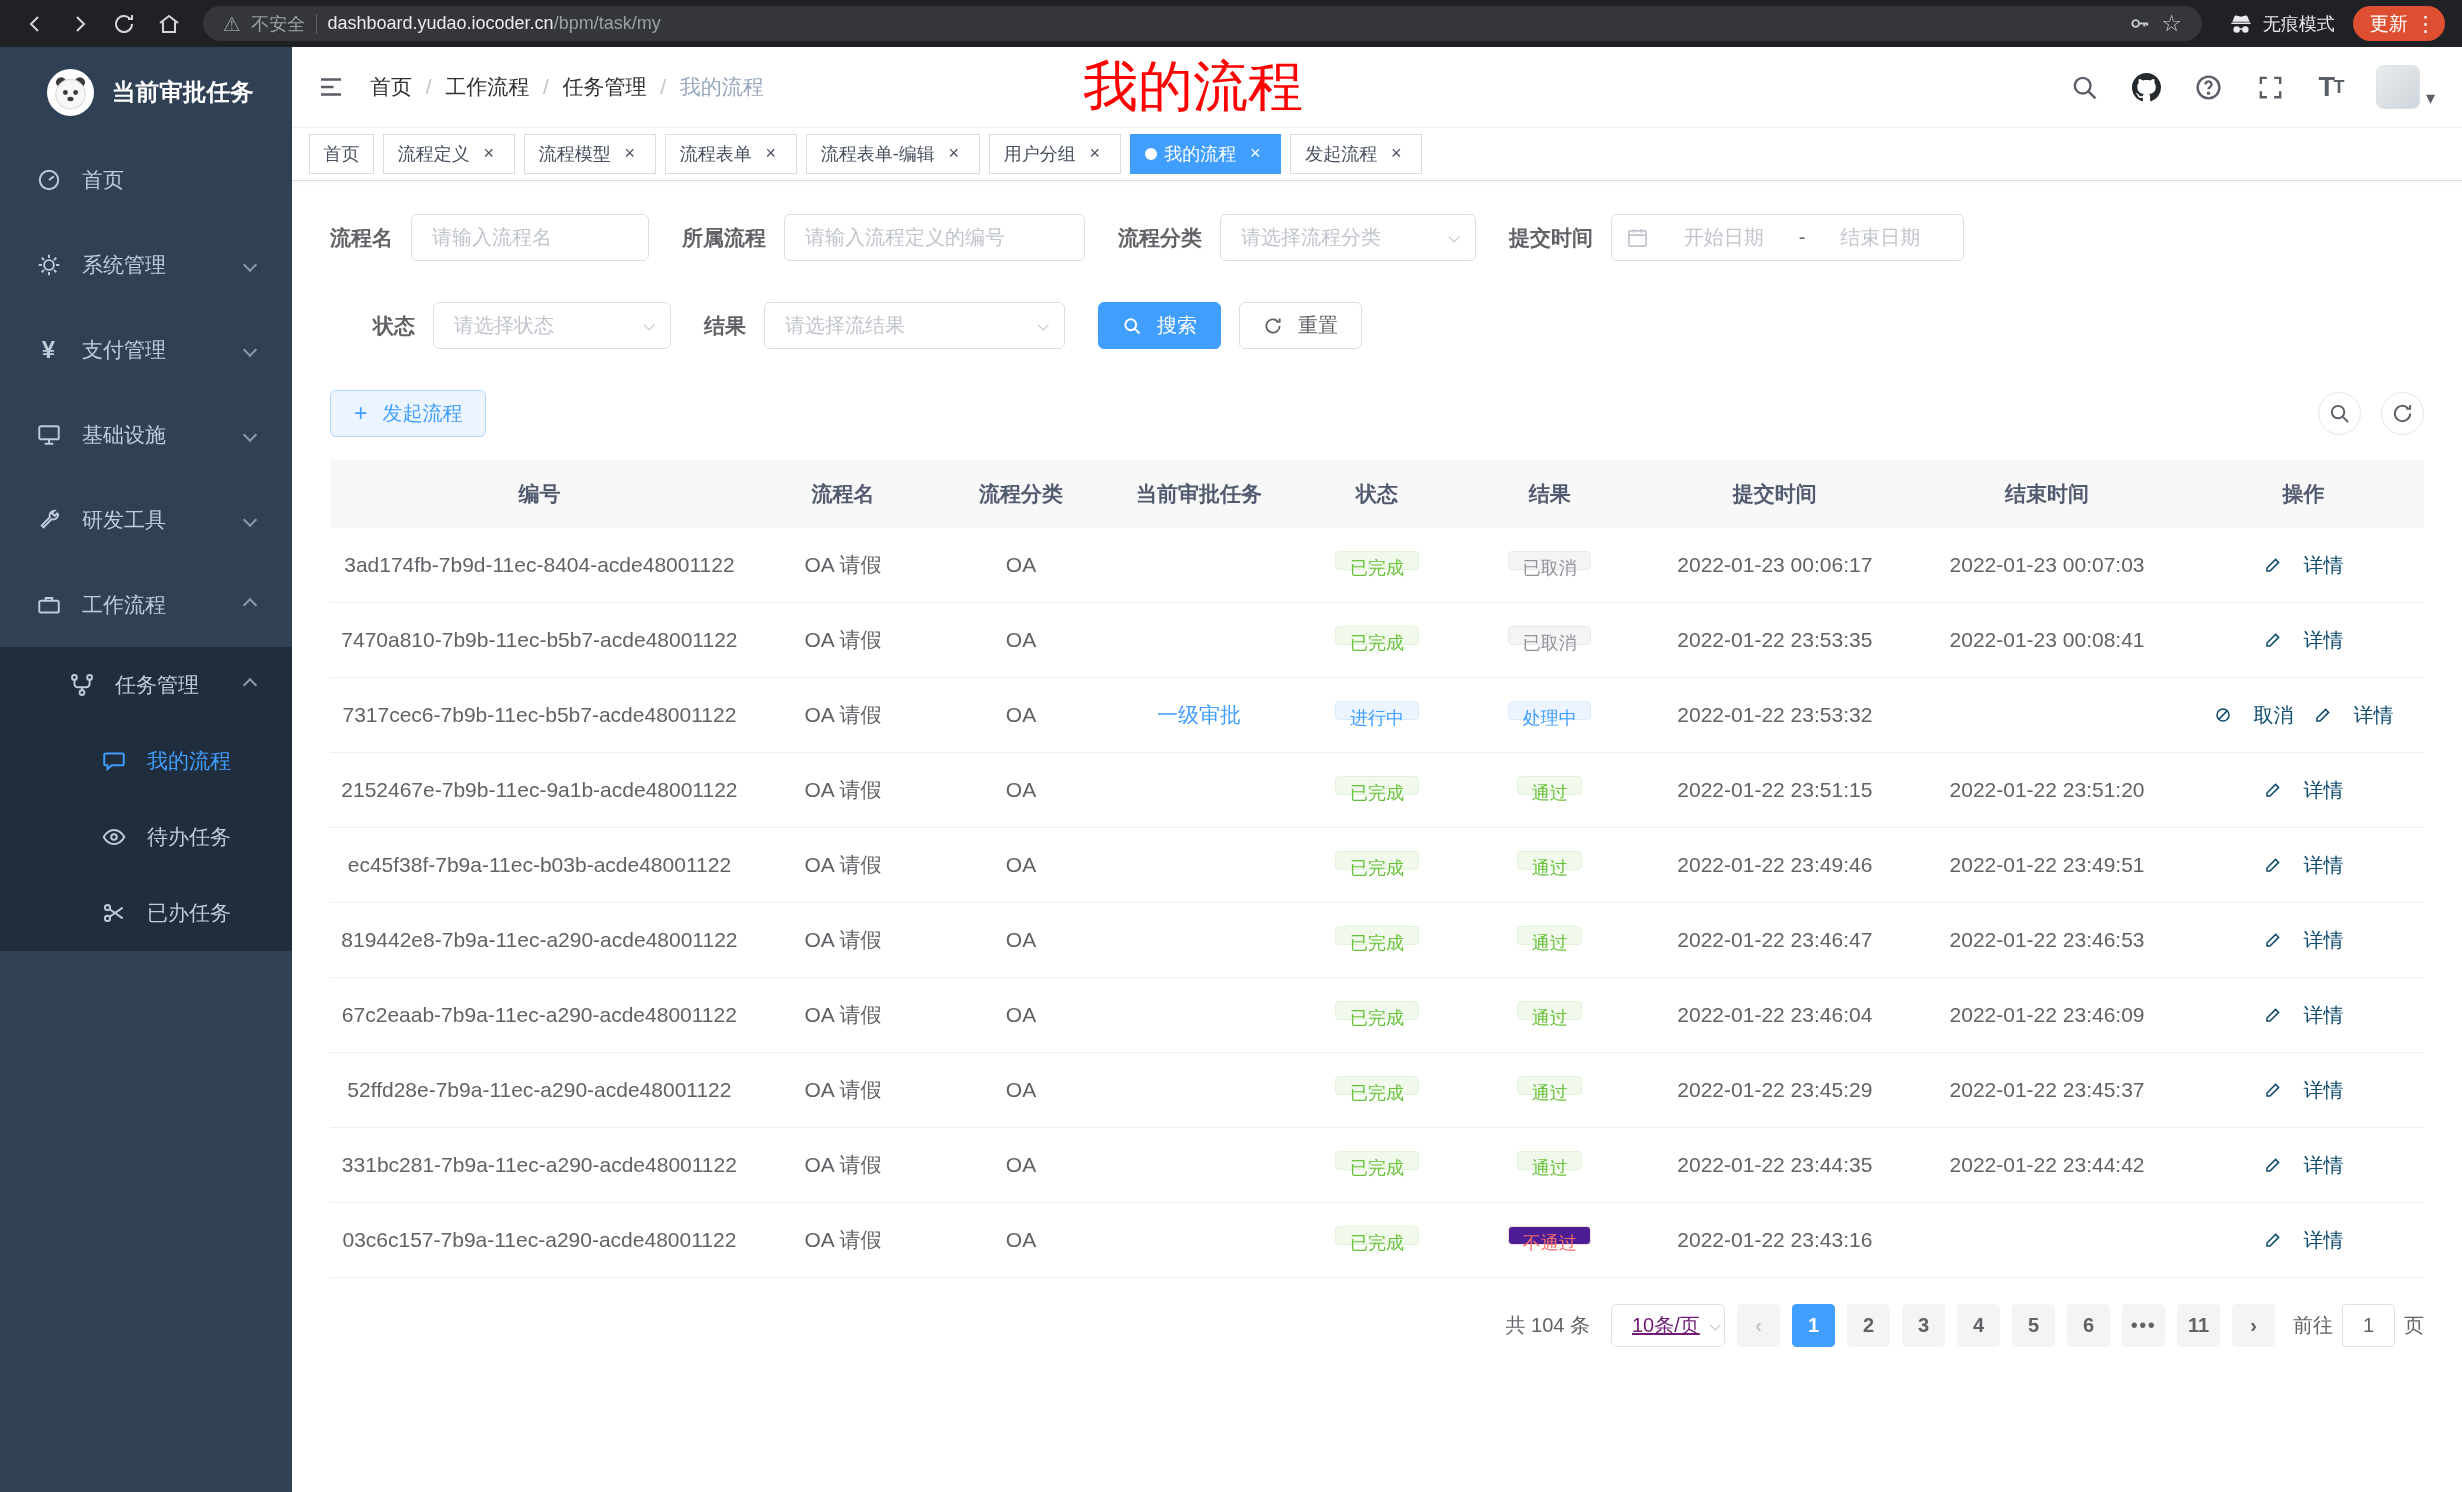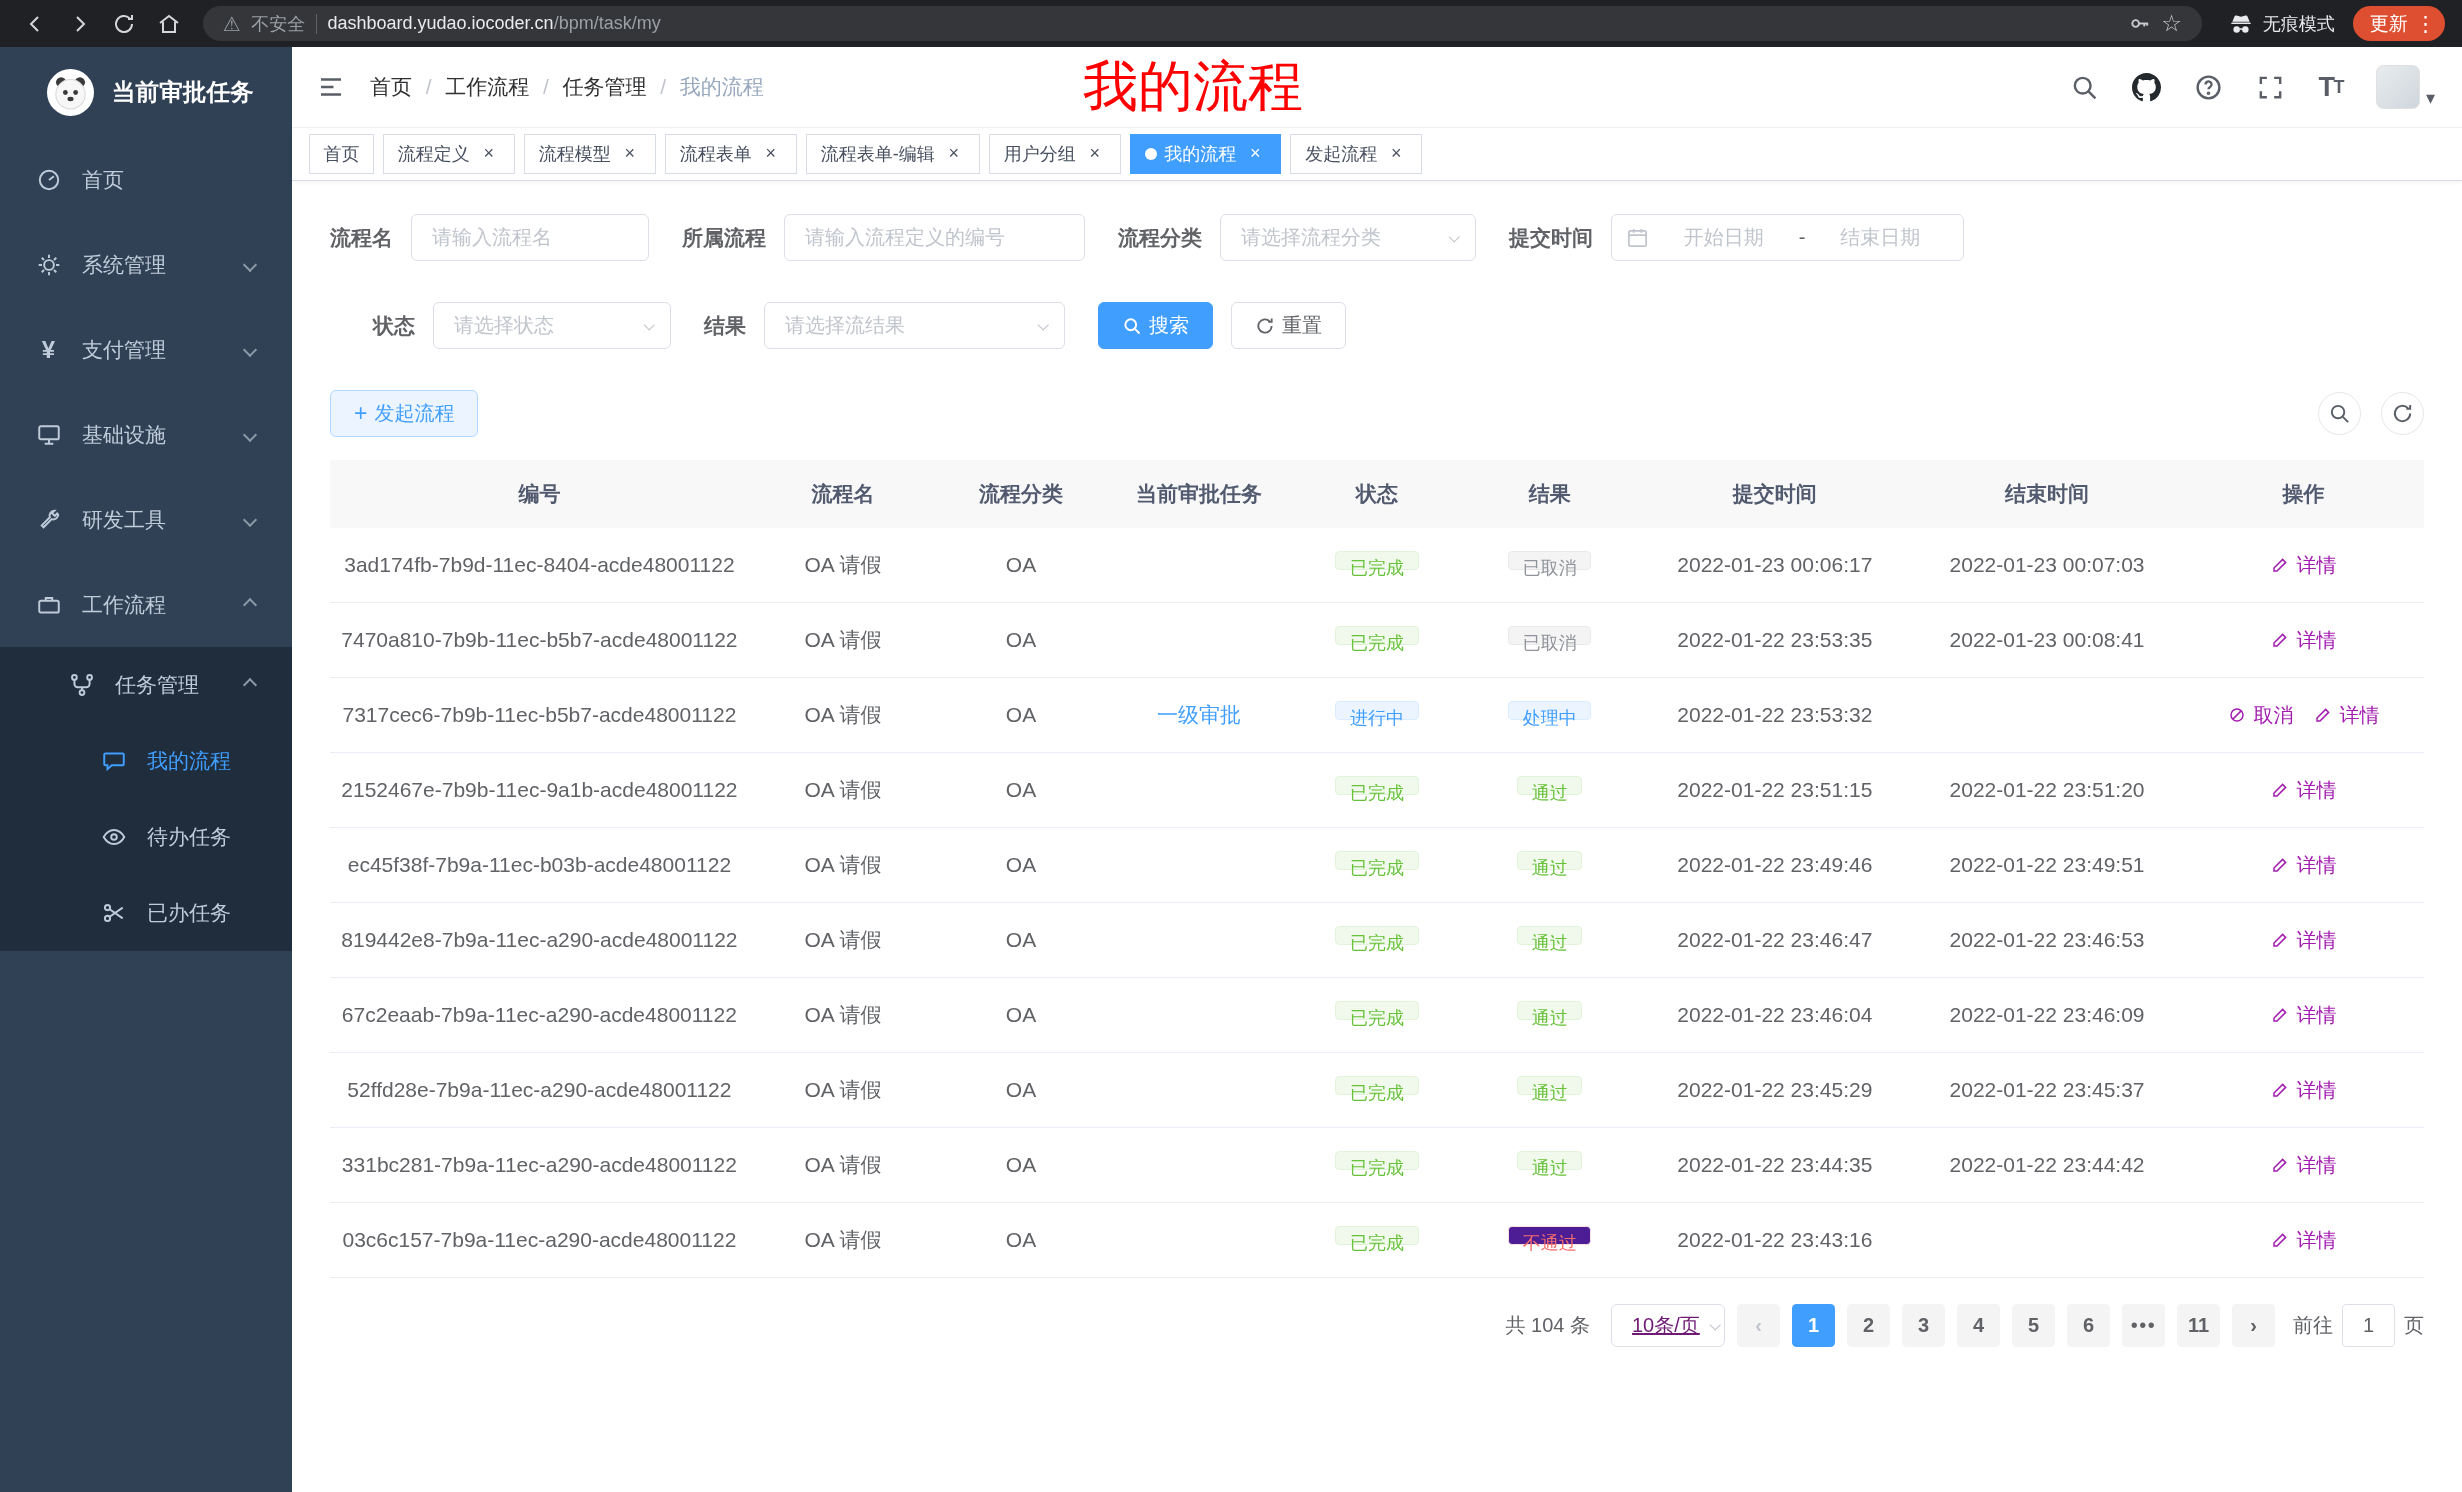--- a/index.html
+++ b/index.html
@@ -86,21 +86,21 @@
   .inp { height: 47px; border: 0.8px solid #dcdfe6; border-radius: 6px; padding: 0 20px; font-size: 20px; color: #606266; background: #fff; font-family: inherit; }
   .inp::placeholder { color: #c0c4cc; }
   .sel { height: 47px; border: 0.8px solid #dcdfe6; border-radius: 6px; padding: 0 16.7px 0 20px; display: flex; align-items: center; background: #fff; cursor: pointer; }
   .sel .sel-text { font-size: 20px; color: #c0c4cc; flex: 1; white-space: nowrap; }
   .sel-arr { width: 8.4px; height: 8.4px; border-right: 1.5px solid #c0c4cc; border-bottom: 1.5px solid #c0c4cc; transform: rotate(45deg); margin-left: 10.7px; flex: none; }
   .w-name { width: 238px; } .w-proc { width: 301px; } .w-cat { width: 256px; }
   .daterange { width: 353px; height: 47px; border: 0.8px solid #dcdfe6; border-radius: 6px; display: flex; align-items: center; padding: 0 13.7px; gap: 6px; background: #fff; cursor: pointer; }
   .daterange svg { width: 23px; height: 23px; color: #c0c4cc; flex: none; }
   .daterange .dph { flex: 1; text-align: center; font-size: 20px; color: #c0c4cc; white-space: nowrap; }
   .daterange .dsep { color: #606266; font-size: 20px; }
-  .btn { height: 47px; border-radius: 6px; display: inline-flex; align-items: center; gap: 7px; font-size: 20px; padding: 0 23px; cursor: pointer; border: 0.8px solid transparent; white-space: nowrap; }
+  .btn { height: 47px; border-radius: 6px; display: inline-flex; align-items: center; gap: 15px; font-size: 20px; padding: 0 23px; cursor: pointer; border: 0.8px solid transparent; white-space: nowrap; }
   .btn svg { width: 20px; height: 20px; }
   .btn-primary { background: #409eff; color: #fff; border-color: #409eff; }
   .btn-default { background: #fff; color: #606266; border-color: #dcdfe6; }
   .btn-plain { background: #ecf5ff; color: #409eff; border-color: #b3d8ff; }
   .btn .plus { font-size: 23px; line-height: 1; }
 
   
   .toolbar { display: flex; align-items: center; margin-bottom: 23px; }
   .tool-right { margin-left: auto; display: flex; align-items: center; gap: 20px; }
   .round-ic { width: 43px; height: 43px; border-radius: 50%; border: 0.8px solid #e3e6eb; display: flex; align-items: center; justify-content: center; color: #5a5e66; cursor: pointer; }
@@ -112,21 +112,21 @@
   .th { padding: 20px 6px; font-size: 21px; font-weight: 600; color: #515a6e; text-align: center; white-space: nowrap; }
   .trow { border-bottom: 0.8px solid #ebeef5; height: 75px; align-items: center; }
   .td { text-align: center; font-size: 21px; color: #606266; padding: 0 6px; white-space: nowrap; overflow: hidden; }
   .badge { display: inline-block; height: 19px; line-height: 33px; padding: 0 13.7px; border-radius: 4.6px; font-size: 18px; border: 0.8px solid transparent; }
   .badge.success { background: #f0f9eb; border-color: #e1f3d8; color: #67c23a; }
   .badge.info { background: #f4f4f5; border-color: #e9e9eb; color: #909399; }
   .badge.primary { background: #ecf5ff; border-color: #d9ecff; color: #409eff; }
   .badge.danger { background: #4c1d95; border-color: #fde2e2; color: #f56c6c; }
   .task-link { color: #409eff; font-size: 21px; text-decoration: none; cursor: pointer; }
   .ops { display: flex; align-items: center; justify-content: center; gap: 20px; }
-  .op-link { color: #a21caf; font-size: 20px; display: inline-flex; align-items: center; gap: 8px; text-decoration: none; cursor: pointer; white-space: nowrap; }
+  .op-link { color: #0c4a6e; font-size: 20px; display: inline-flex; align-items: center; gap: 22px; text-decoration: none; cursor: pointer; white-space: nowrap; }
   .op-link svg { width: 18px; height: 18px; }
 
   
   .pager { display: flex; align-items: center; justify-content: flex-end; gap: 12px; margin-top: 26px; font-size: 20px; color: #606266; }
   .pg-total { margin-right: 9px; }
   .pg-size { width: 114px; height: 43px; }
   .pg-btn, .pg-num { min-width: 43px; height: 43px; border-radius: 4.6px; background: #f4f4f5; display: inline-flex; align-items: center; justify-content: center; font-size: 20px; font-weight: 600; color: #606266; cursor: pointer; padding: 0 7.6px; }
   .pg-btn.disabled { color: #c0c4cc; cursor: default; }
   .pg-num.active { background: #409eff; color: #fff; }
   .pg-num.ellipsis { letter-spacing: 1.5px; font-weight: 400; }

